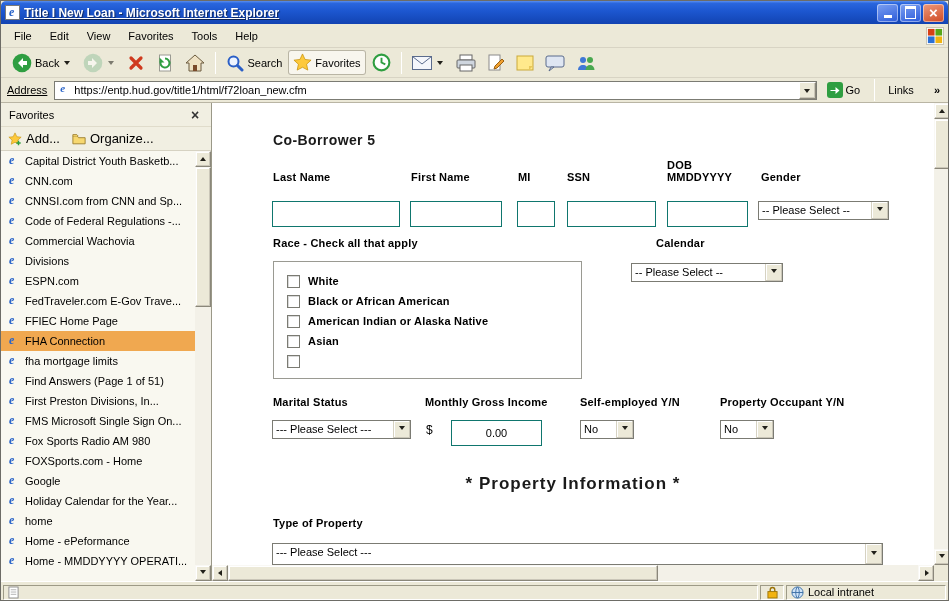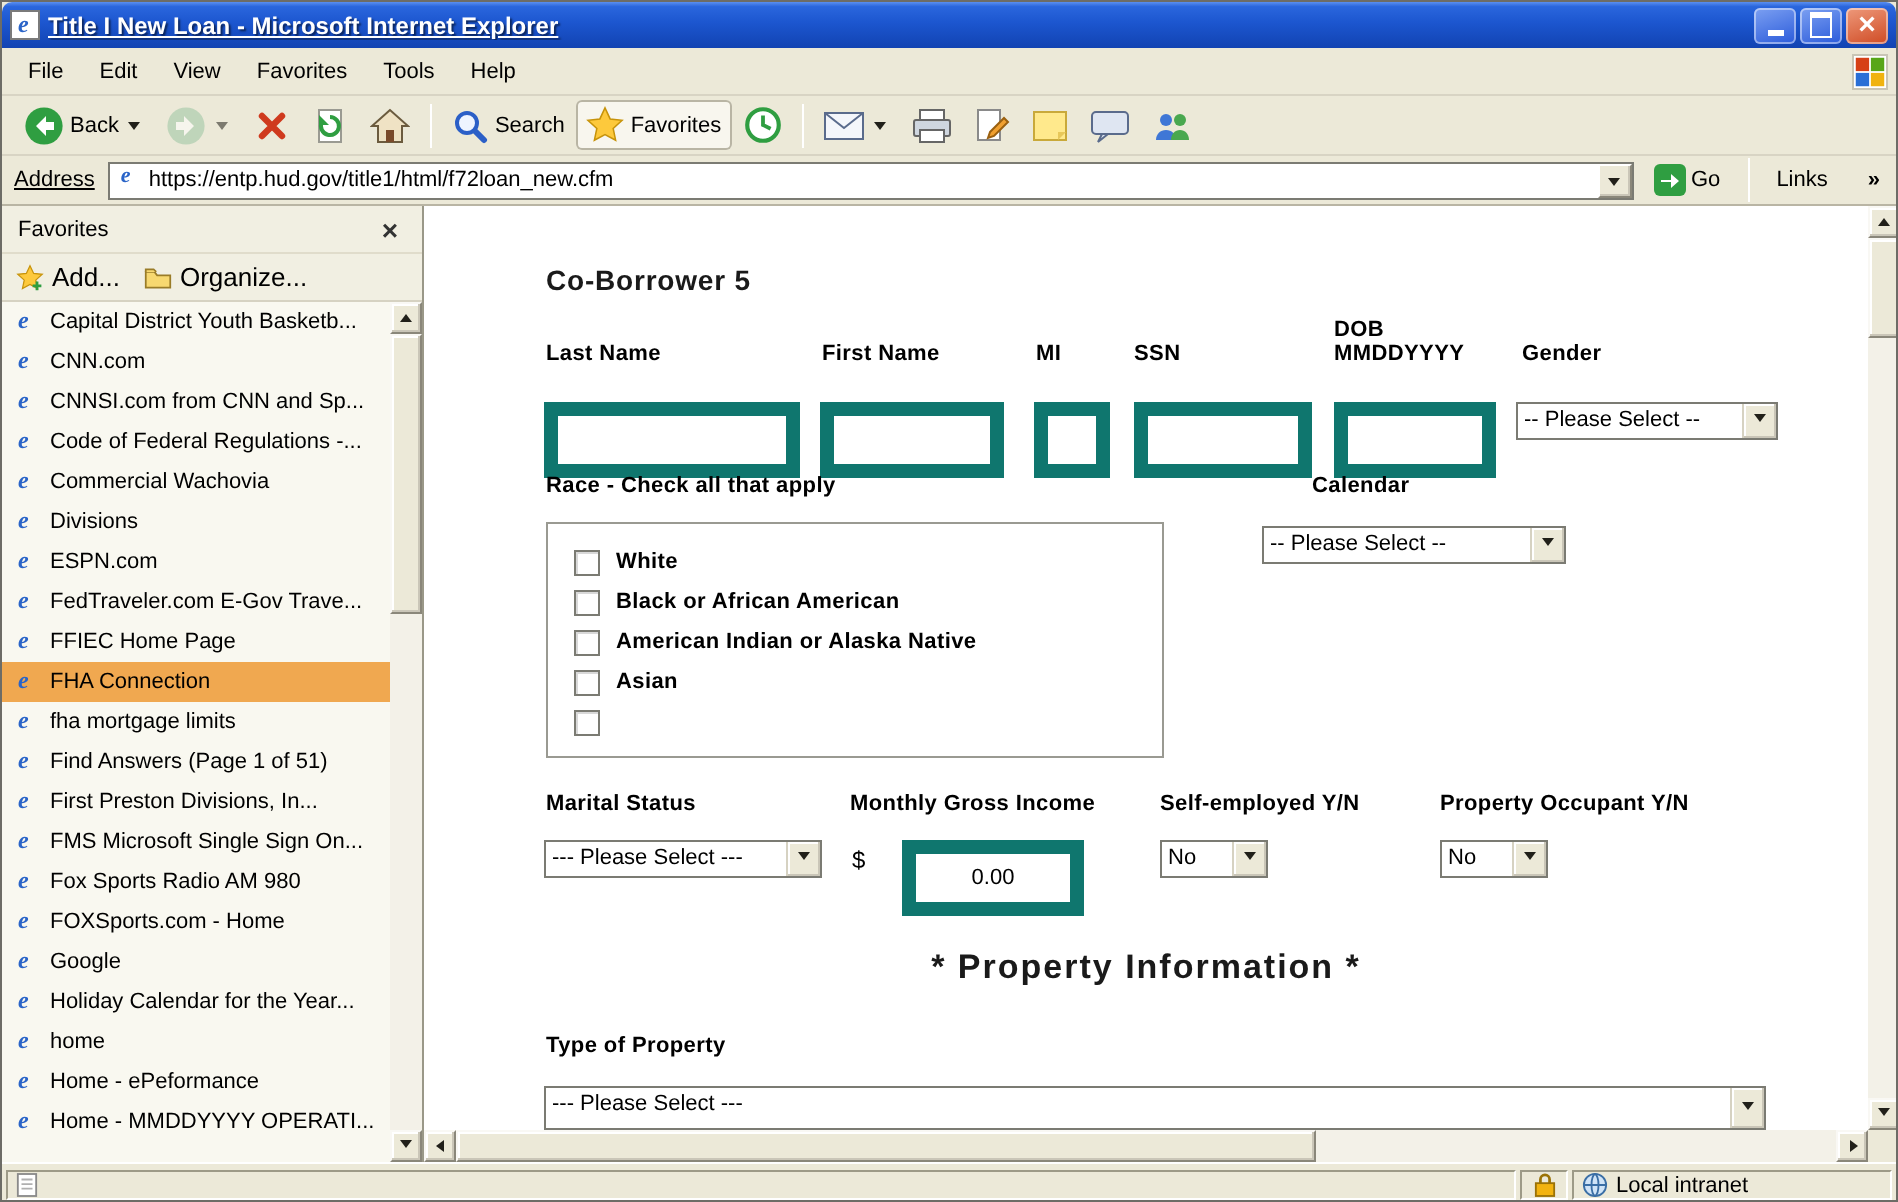--- a/index.html
+++ b/index.html
@@ -104,21 +104,21 @@
     box-shadow:inset -1px -1px 0 #cac6b8, inset 1px 1px 0 #fff; }
   .fav-scroll { position:absolute; right:0; top:48px; width:16px; height:430px; background:#f3f1e8; }
 
   
   .content { position:absolute; left:211px; top:102px; width:722px; height:462px;
     background:#fff; overflow:hidden; }
   .flabel { position:absolute; font-size:11px; font-weight:bold; color:#000;
     letter-spacing:.2px; white-space:nowrap; }
   .form-heading { position:absolute; left:61px; top:29px; font-size:14px; font-weight:bold;
     color:#1a1a1a; letter-spacing:.4px; }
-  .tb { position:absolute; height:19px; border:7px solid #0f766e; background:#fff;
+  .tb { position:absolute; height:19px; border:1px solid #0f766e; background:#fff;
     font:11px "Liberation Sans",sans-serif; padding:12px 3px; }
   .tb.center { text-align:center; }
   .select { position:absolute; height:19px; background:#fff; border:1px solid #7b7b73;
     display:flex; align-items:stretch; }
   .select-text { flex:1; font-size:11px; padding:2px 3px; white-space:nowrap; overflow:hidden; }
   .select-btn { width:17px; background:#ece9d8; display:flex; align-items:center; justify-content:center;
     border-left:1px solid #d6d2c2; box-shadow:inset -1px -1px 0 #cac6b8, inset 1px 1px 0 #fff; }
   .race-box { position:absolute; left:61px; top:158px; width:309px; height:118px;
     border:1px solid #9a9a92; padding:9px 13px; }
   .race-row { height:20px; display:flex; align-items:center; gap:8px; }
@@ -129,21 +129,21 @@
     font-size:17px; font-weight:bold; letter-spacing:1px; color:#1a1a1a; }
   .dollar { position:absolute; font-size:12px; color:#000; }
 
   
   .v-scroll { position:absolute; left:933px; top:102px; width:16px; height:462px; background:#f3f1e8; }
   .h-scroll { position:absolute; left:211px; top:564px; width:722px; height:16px; background:#f3f1e8; }
   .sb-corner { position:absolute; left:933px; top:564px; width:16px; height:16px; background:#ece9d8; }
 
   
   .statusbar { position:absolute; left:0; top:580px; width:100%; height:20px;
-    background:#ece9d8; border-top:1px solid #fff; display:flex; align-items:flex-end;
+    background:#ece9d8; border-top:1px solid #fff; display:flex; align-items:center;
     gap:2px; padding:2px 2px 1px 2px; }
   .pane { border:1px solid; border-color:#9d9a87 #fff #fff #9d9a87;
     display:flex; align-items:center; padding:0 4px; gap:4px; font-size:11px; }
   .pane-main { flex:1; }
   .pane-lock { width:24px; justify-content:center; }
   .pane-zone { width:160px; }
 </style>
 </head>
 <body>
 

